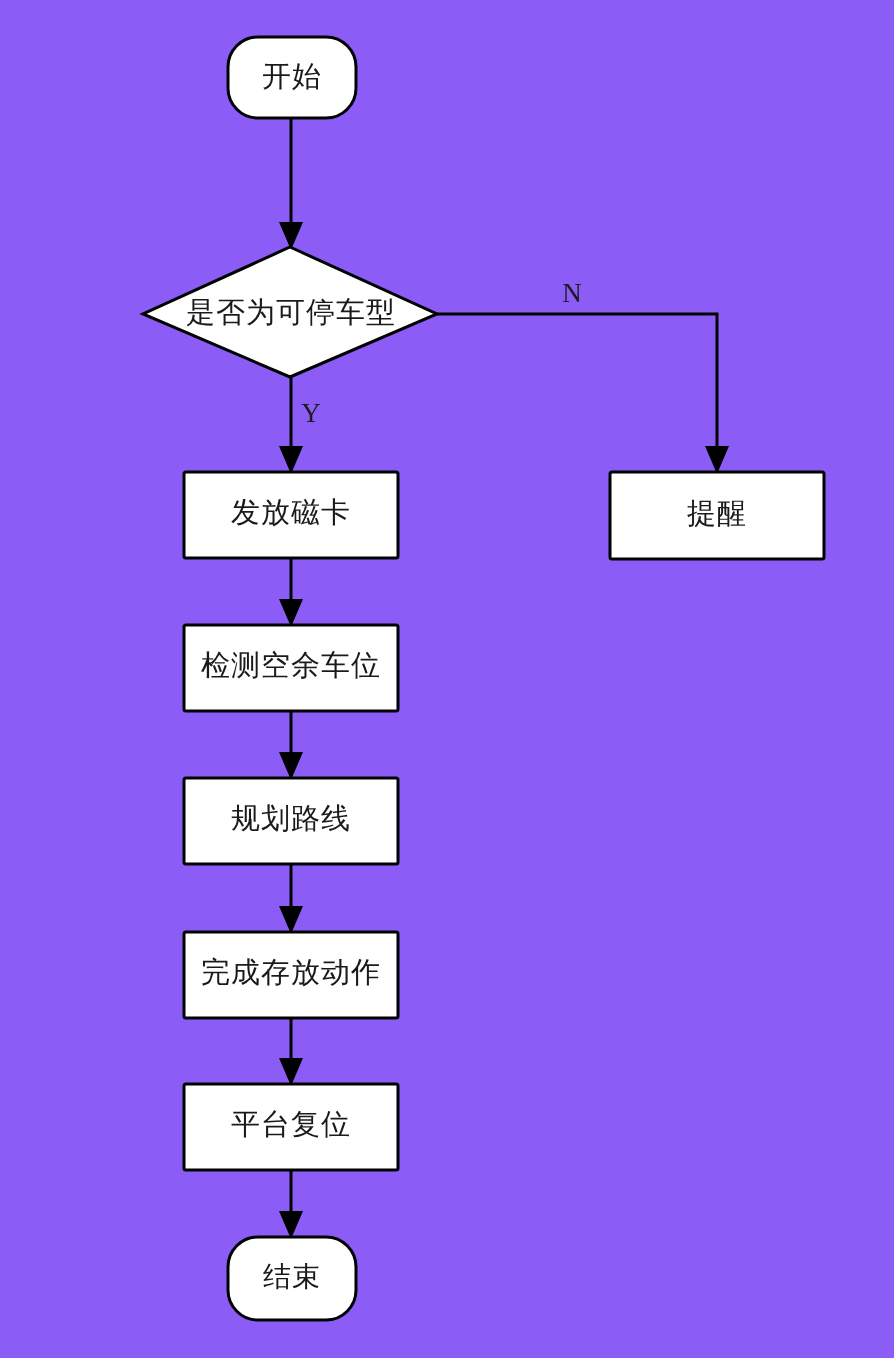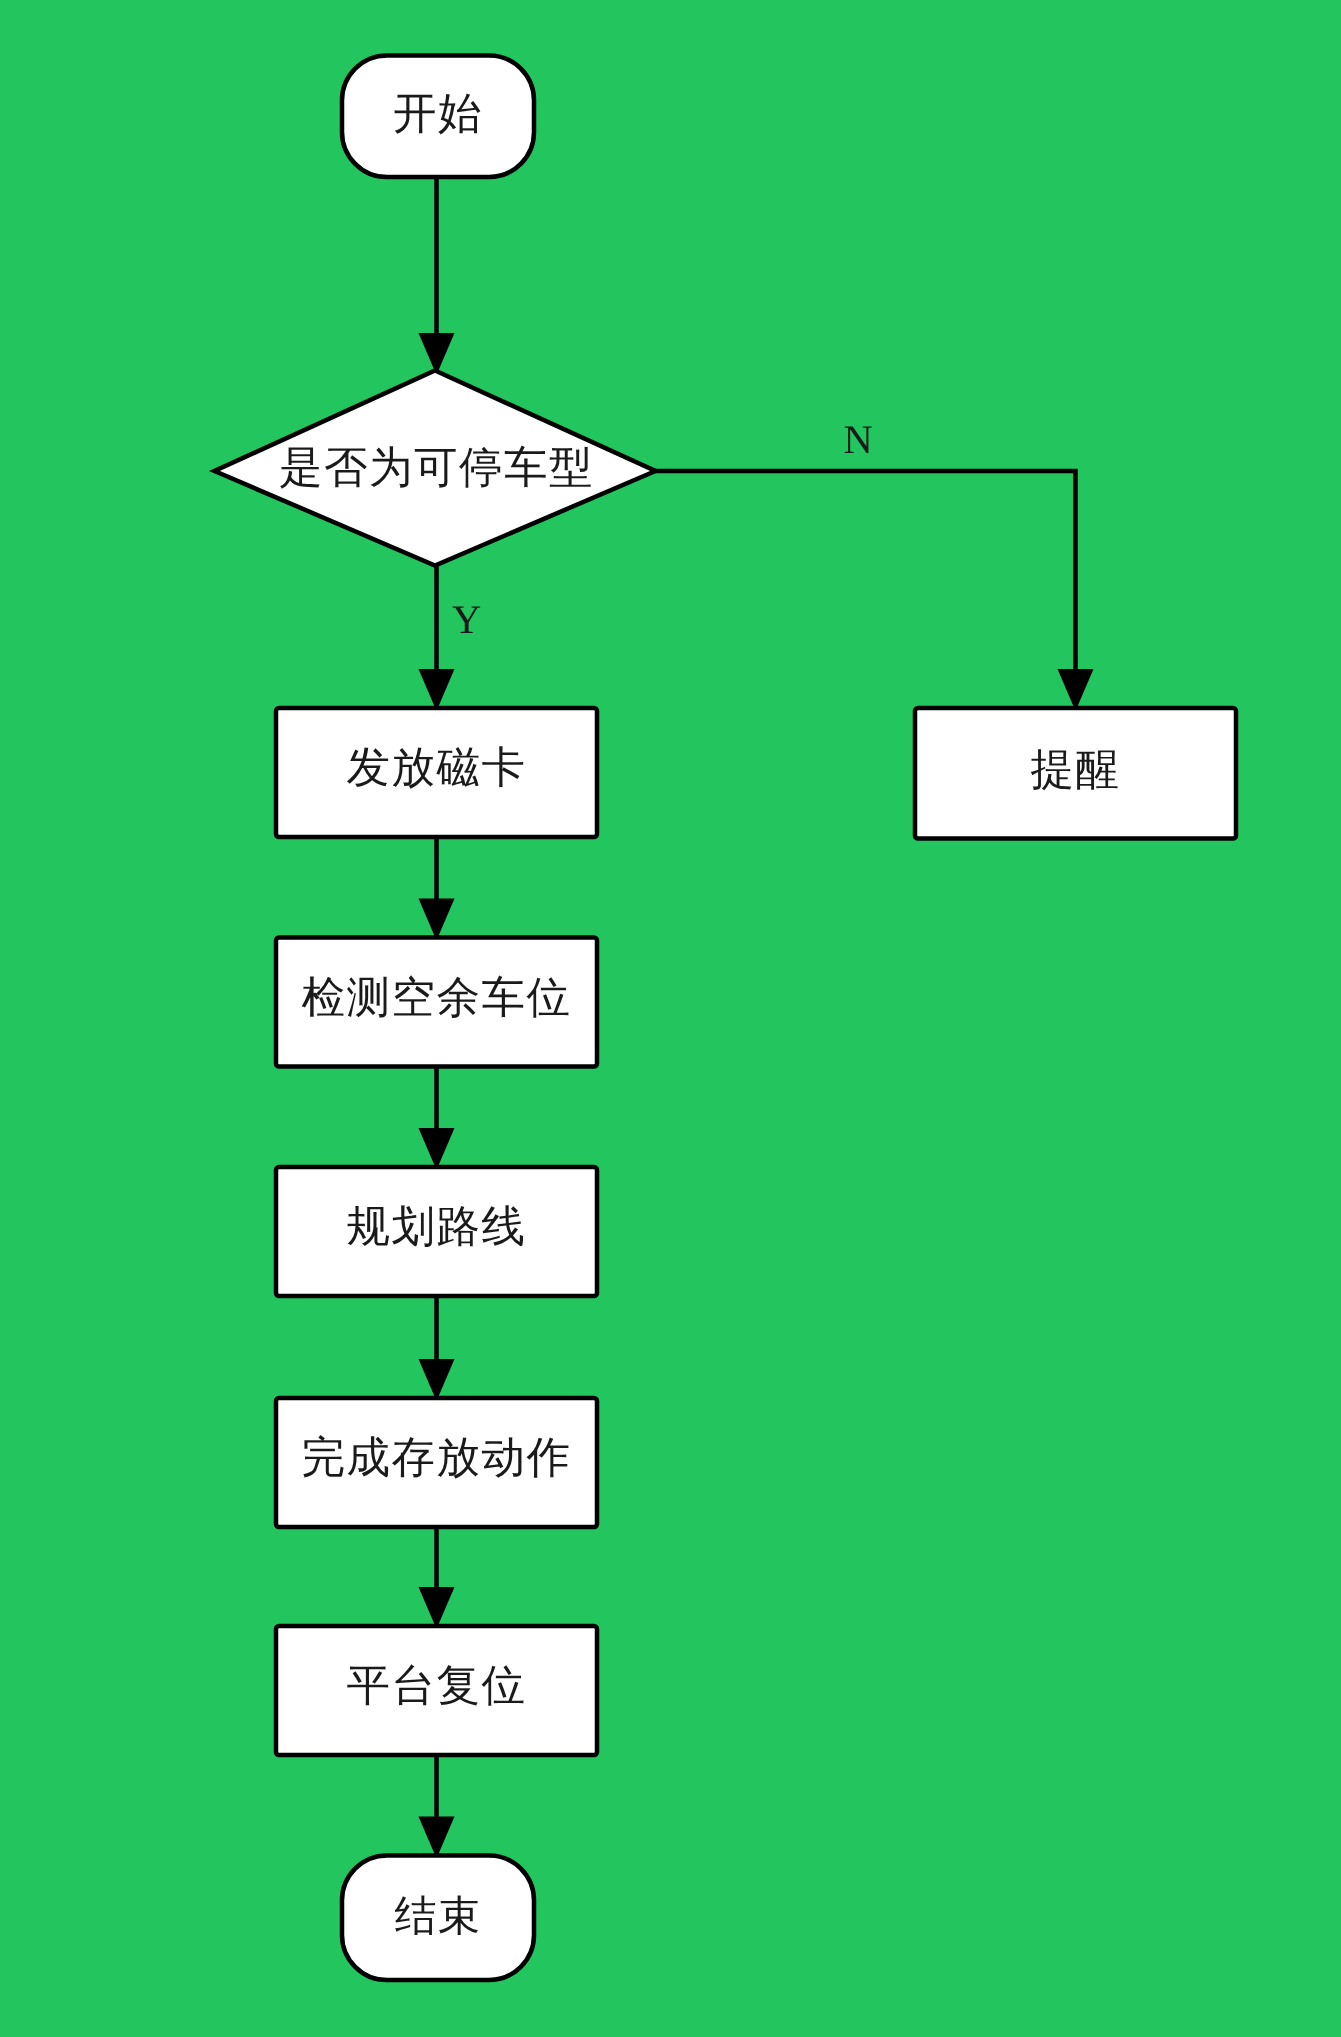--- a/index.html
+++ b/index.html
@@ -7,21 +7,21 @@
     padding: 0;
     background: #ffffff;
   }
   body {
     font-family: "Liberation Serif", "DejaVu Serif", serif;
   }
   #canvas {
     position: relative;
     width: 894px;
     height: 1358px;
-    background: #22c55e;
+    background: #8b5cf6;
     overflow: hidden;
   }
   #flow-svg {
     position: absolute;
     left: 0;
     top: 0;
     width: 894px;
     height: 1358px;
   }
   .node-shape {

